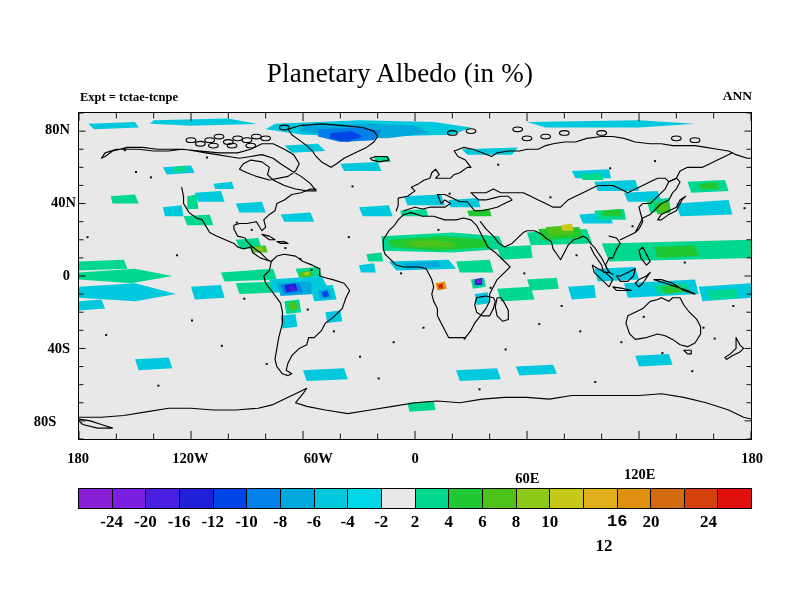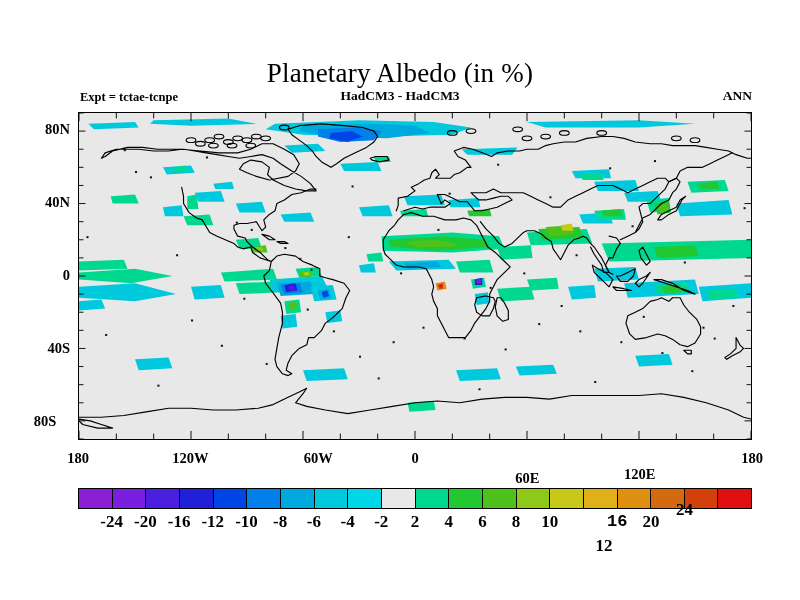--- a/index.html
+++ b/index.html
@@ -32,21 +32,20 @@
          font-family:"Liberation Serif",serif;}
 </style>
 </head>
 <body>
 
 <div id="fig">
 
   <div class="ttl" style="top:58px;">Planetary Albedo (in %)</div>
 
   <div class="sub-l" style="left:80px;top:90px;">Expt = tctae-tcnpe</div>
-  <div class="sub-c" style="top:88px;">HadCM3 - HadCM3</div>
   <div class="sub-r" style="right:48px;top:88px;">ANN</div>
 
   <div id="plot">
     <svg id="mapsvg" viewBox="0 0 360 180" preserveAspectRatio="none">
       <g id="fill-layer">
           <polygon points="105.00,6.00 150.00,4.00 190.00,5.00 210.00,8.00 200.00,12.00 160.00,13.00 120.00,12.00 100.00,9.00" fill="#00c8dd"></polygon>
           <polygon points="120.00,7.00 155.00,6.00 180.00,7.00 188.00,11.00 165.00,14.00 135.00,13.00 118.00,10.00" fill="#00a8dd"></polygon>
           <polygon points="128.00,9.00 150.00,8.00 162.00,10.00 158.00,15.00 140.00,16.00 128.00,13.00" fill="#0080e8"></polygon>
           <polygon points="135.00,11.00 146.00,10.00 152.00,13.00 144.00,16.00 134.00,14.00" fill="#0046e6"></polygon>
           <polygon points="40.00,4.00 80.00,3.00 95.00,6.00 60.00,7.00 38.00,6.00" fill="#00c8dd"></polygon>
@@ -336,21 +335,21 @@
       <div class="xlab" style="left: 48px; top: 450px; width: 60px;">180</div>
       <div class="xlab" style="left: 160.333px; top: 450px; width: 60px;">120W</div>
       <div class="xlab" style="left: 272.667px; top: 450px; width: 60px; text-align: right;">60W</div>
       <div class="xlab" style="left: 385px; top: 450px; width: 60px;">0</div>
       <div class="xlab" style="left: 497.333px; top: 450px; width: 60px; margin-top: 20px;">60E</div>
       <div class="xlab" style="left: 609.667px; top: 450px; width: 60px; margin-top: 16px;">120E</div>
       <div class="xlab" style="left: 722px; top: 450px; width: 60px;">180</div>
     </div>
   <div id="ylabels">
       <div class="ylab" style="left: 20px; top: 121.222px; width: 50px;">80N</div>
-      <div class="ylab" style="left: 20px; top: 194.111px; width: 50px;">40N</div>
+      <div class="ylab" style="left: 26px; top: 194.111px; width: 50px;">40N</div>
       <div class="ylab" style="left: 20px; top: 267px; width: 50px;">0</div>
       <div class="ylab" style="left: 20px; top: 339.889px; width: 50px;">40S</div>
       <div class="ylab" style="left: 20px; top: 412.778px; width: 50px; text-align: center;">80S</div>
     </div>
 
   <div id="cbar">
       <div style="background: rgb(138, 31, 214);"></div>
       <div style="background: rgb(122, 31, 224);"></div>
       <div style="background: rgb(75, 31, 224);"></div>
       <div style="background: rgb(32, 32, 216);"></div>
@@ -382,16 +381,16 @@
       <div class="ctick" style="left: 319.6px; top: 512px; width: 56px;">-4</div>
       <div class="ctick" style="left: 353.3px; top: 512px; width: 56px;">-2</div>
       <div class="ctick" style="left: 387px; top: 512px; width: 56px;">2</div>
       <div class="ctick" style="left: 420.7px; top: 512px; width: 56px;">4</div>
       <div class="ctick" style="left: 454.4px; top: 512px; width: 56px;">6</div>
       <div class="ctick" style="left: 488.1px; top: 512px; width: 56px;">8</div>
       <div class="ctick" style="left: 521.8px; top: 512px; width: 56px;">10</div>
       <div class="ctick" style="left: 576px; top: 512px; width: 56px; margin-top: 24px;">12</div>
       <div class="ctick" style="left: 589.2px; top: 512px; width: 56px; font-family: Liberation Mono, monospace;">16</div>
       <div class="ctick" style="left: 622.9px; top: 512px; width: 56px;">20</div>
-      <div class="ctick" style="left: 656.6px; top: 500px; width: 56px;">24</div>
+      <div class="ctick" style="left: 656.6px; top: 512px; width: 56px; padding-left: 24px;">24</div>
     </div>
 
 </div>
 
 </body></html>

